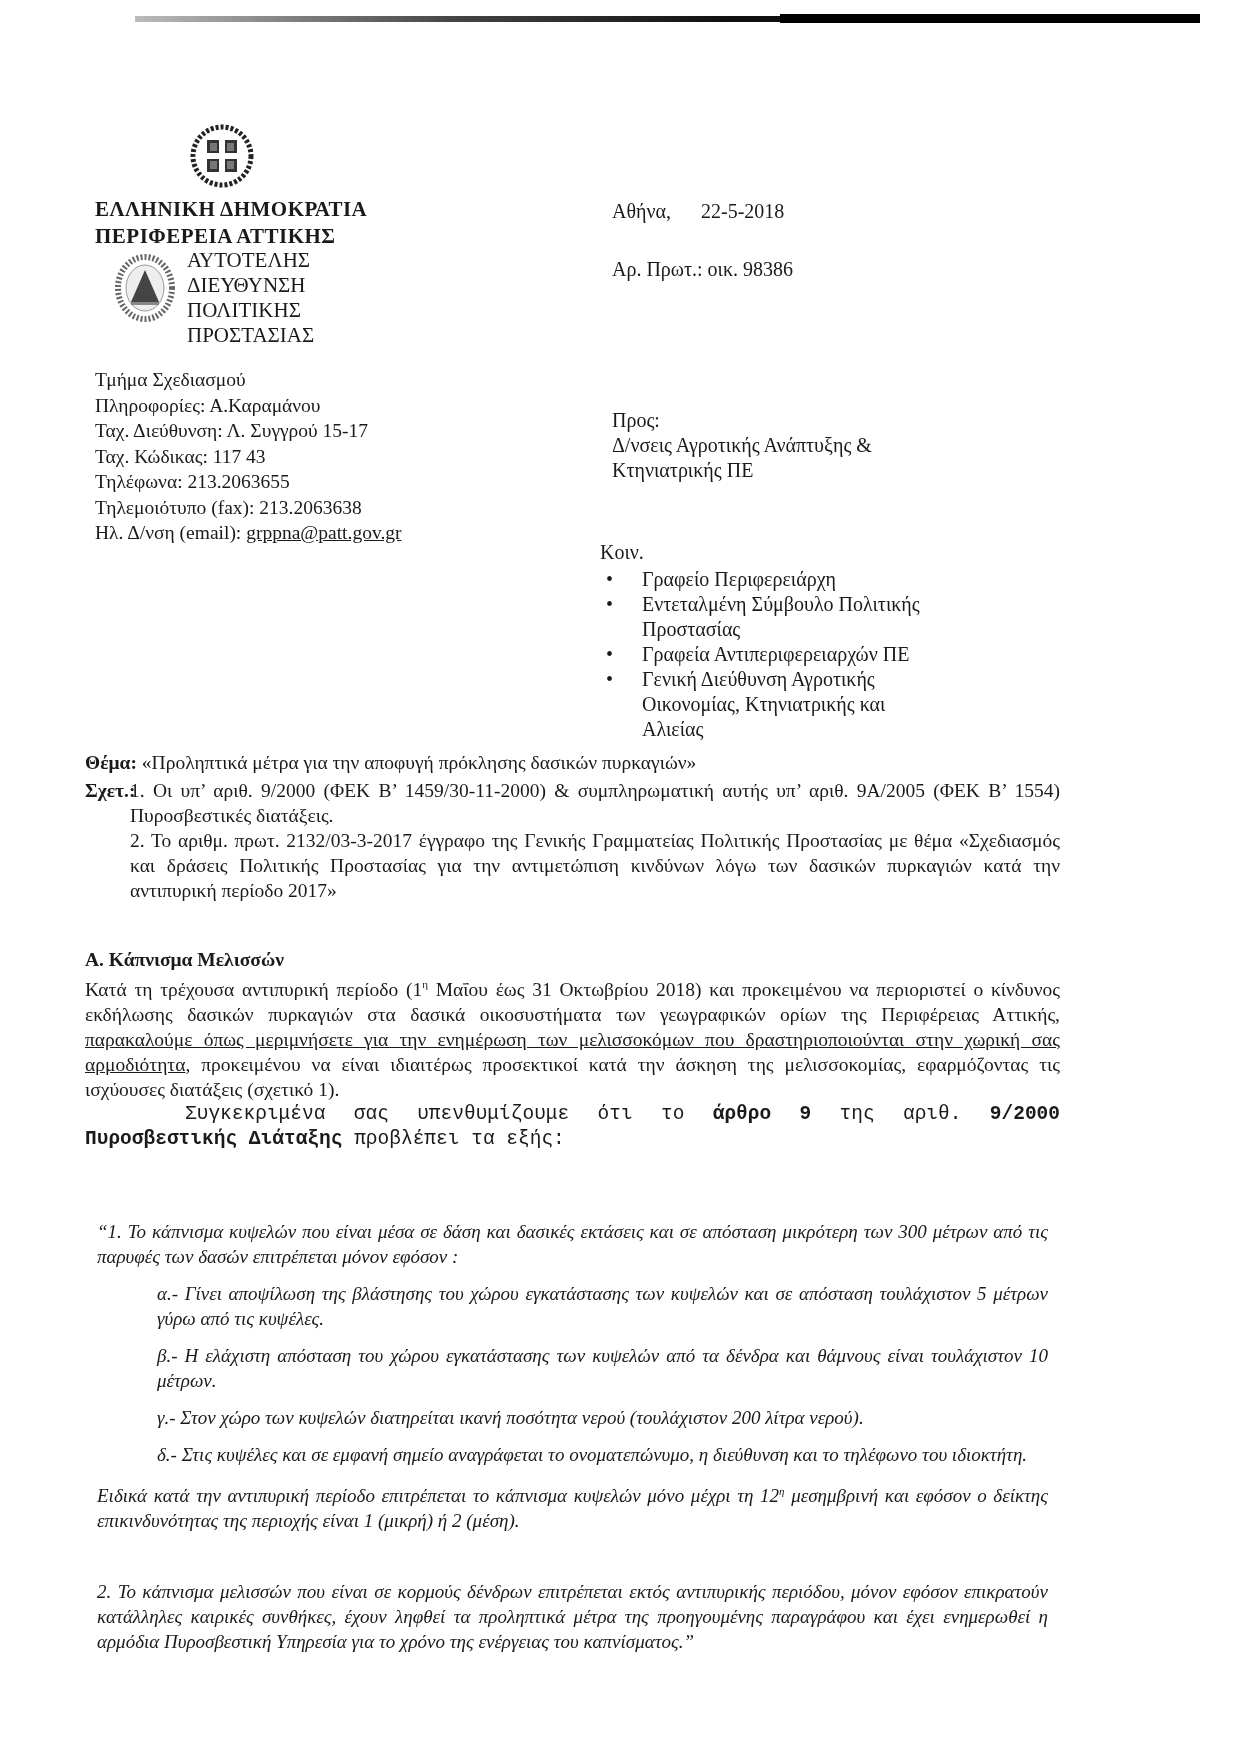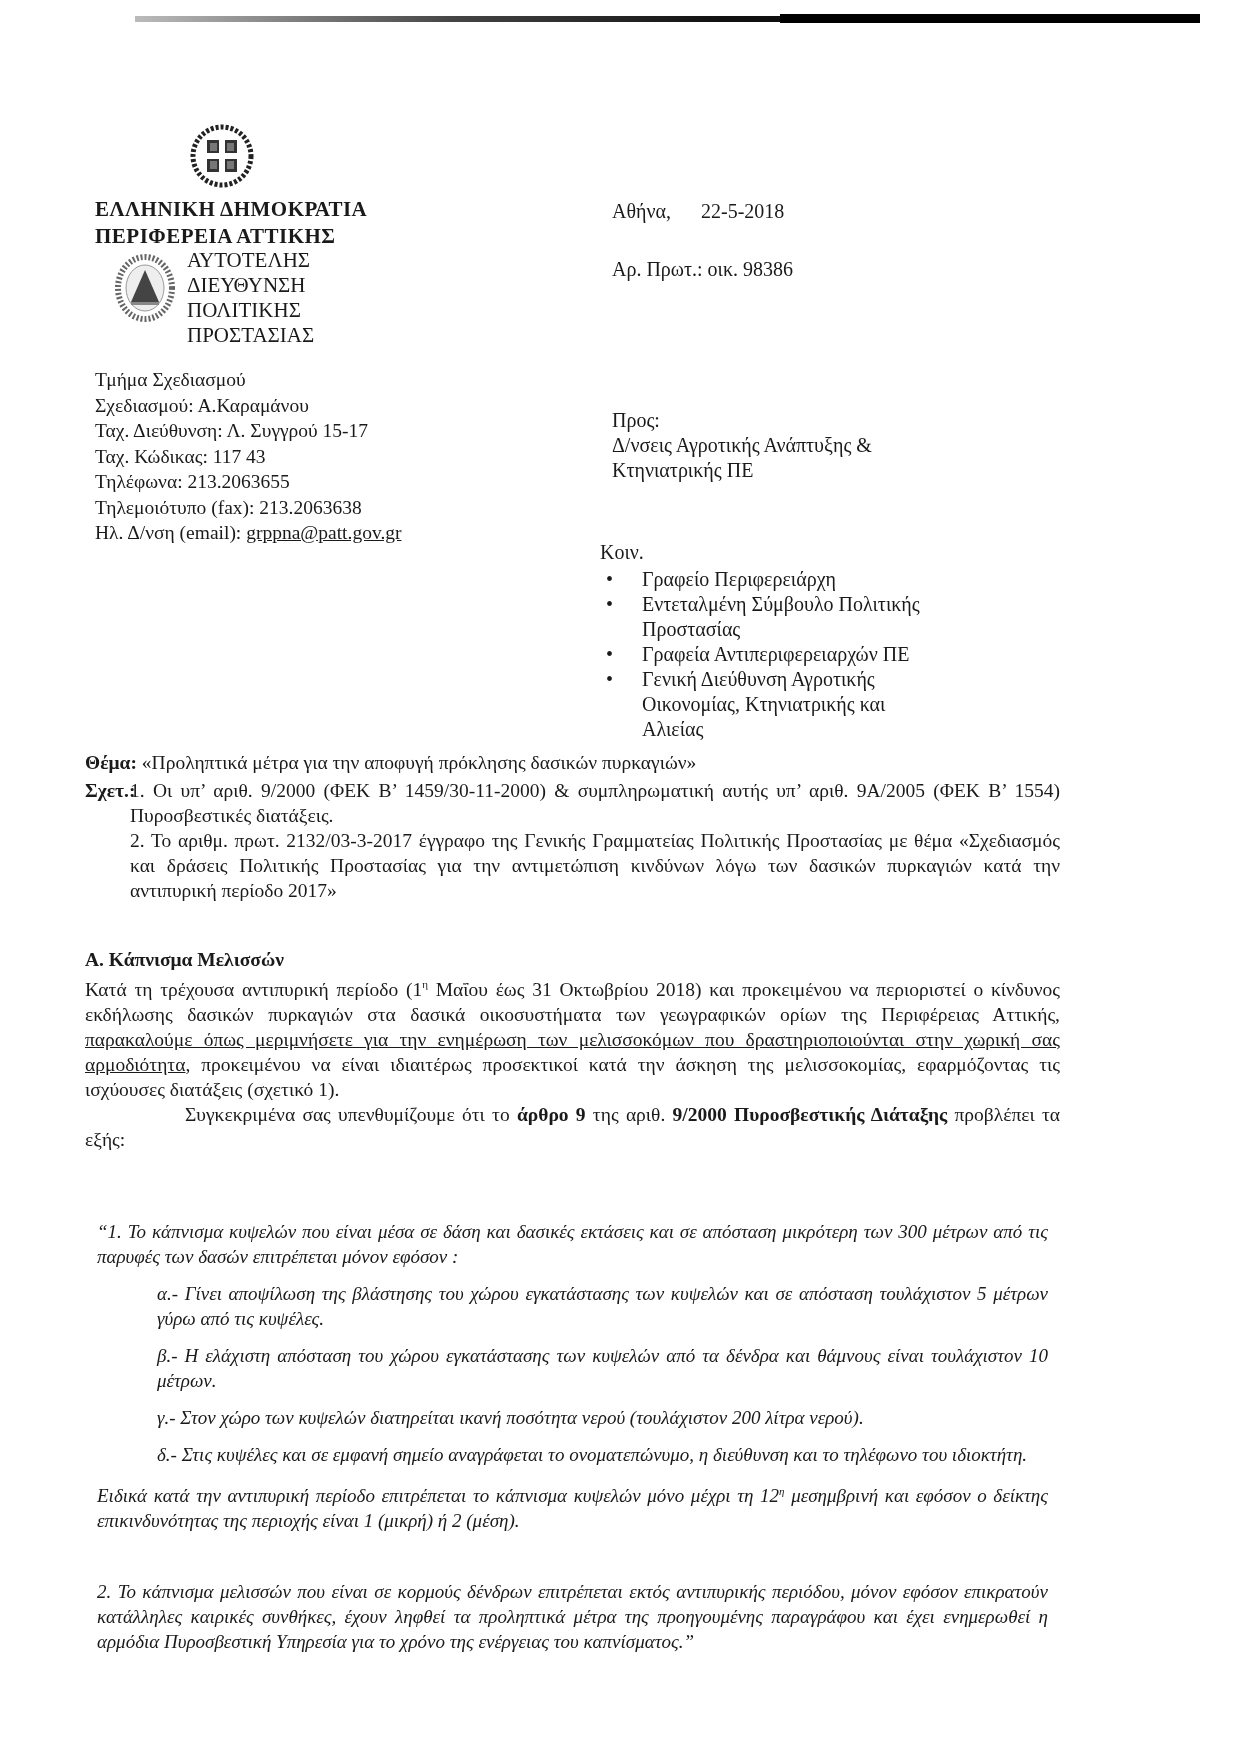--- a/index.html
+++ b/index.html
@@ -39,21 +39,21 @@
   .refs { left: 85px; top: 778px; font-size: 19.5px; width: 975px; line-height: 25px; }
   .ref-item { padding-left: 45px; text-align: justify; text-indent: -45px; }
   .ref-item .num { display:inline-block; width: 45px; text-indent: 0; font-weight: bold; }
   .ref2 { padding-left: 45px; text-align: justify; }
   .b { font-weight: bold; }
 
   
   .section { left: 85px; top: 947px; width: 975px; font-size: 19.5px; line-height: 25px; }
   .section h2 { margin: 0; font-size: 19.5px; font-weight: bold; }
   .section p { margin: 0; text-align: justify; }
-  .indent { text-indent: 100px; }
+  .indent { text-indent: 100px; font-family: Liberation Mono, monospace; }
   .u { text-decoration: underline; }
 
   
   .quote { left: 85px; top: 1207px; width: 975px; font-size: 19px; line-height: 25px; font-style: italic; }
   .quote p { margin: 12px; text-align: justify; }
   .quote .sub { padding-left: 60px; }
   .quote .gap { height: 22px; }
   sup { font-size: 11px; }
 </style>
 </head>
@@ -88,21 +88,21 @@
 
 <div class="abs dept-lines">
   <div>ΑΥΤΟΤΕΛΗΣ</div>
   <div>ΔΙΕΥΘΥΝΣΗ</div>
   <div>ΠΟΛΙΤΙΚΗΣ</div>
   <div>ΠΡΟΣΤΑΣΙΑΣ</div>
 </div>
 
 <div class="abs contact">
   <div>Τμήμα Σχεδιασμού</div>
-  <div>Σχεδιασμού: Α.Καραμάνου</div>
+  <div>Πληροφορίες: Α.Καραμάνου</div>
   <div>Ταχ. Διεύθυνση: Λ. Συγγρού 15-17</div>
   <div>Ταχ. Κώδικας: 117 43</div>
   <div>Τηλέφωνα: 213.2063655</div>
   <div>Τηλεμοιότυπο (fax): 213.2063638</div>
   <div><span>Ηλ. Δ/νση (email): </span><span class="email">grppna@patt.gov.gr</span></div>
 </div>
 
 <div class="abs place-date">
   <span>Αθήνα,</span><span class="date">22-5-2018</span>
 </div>

